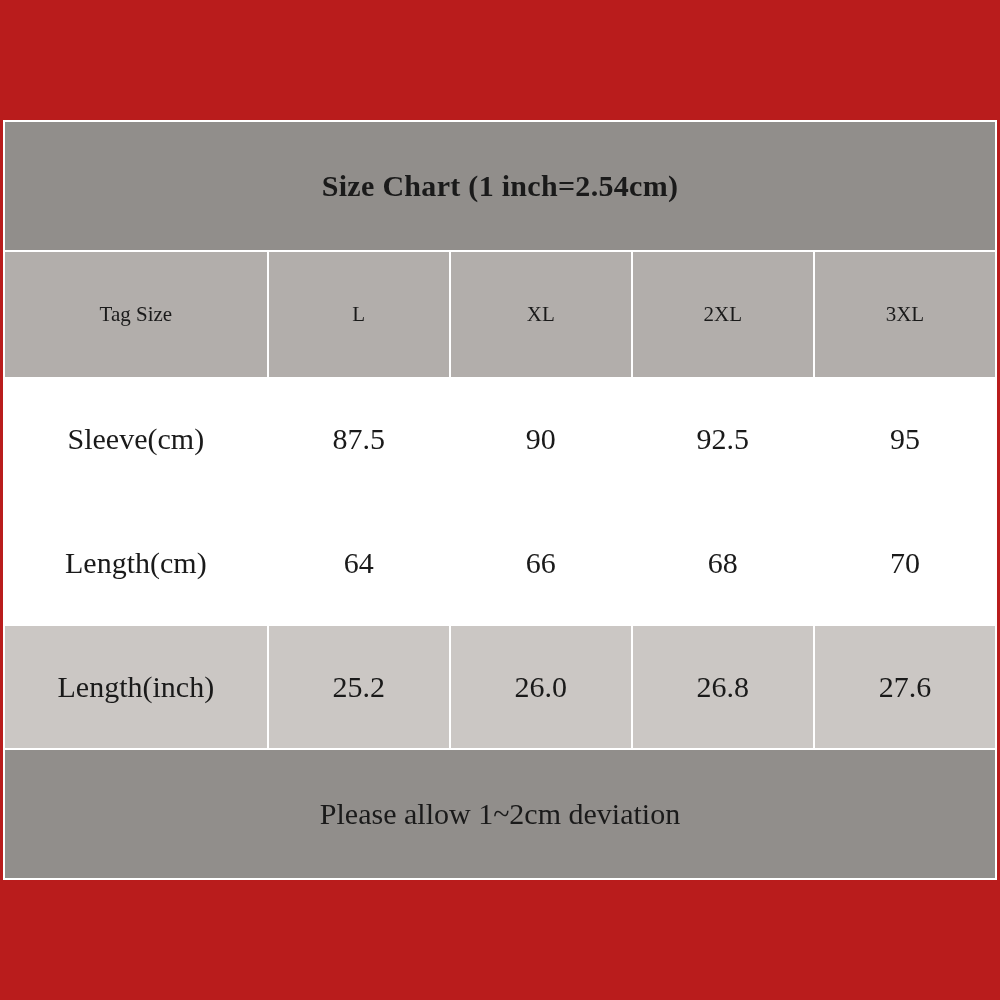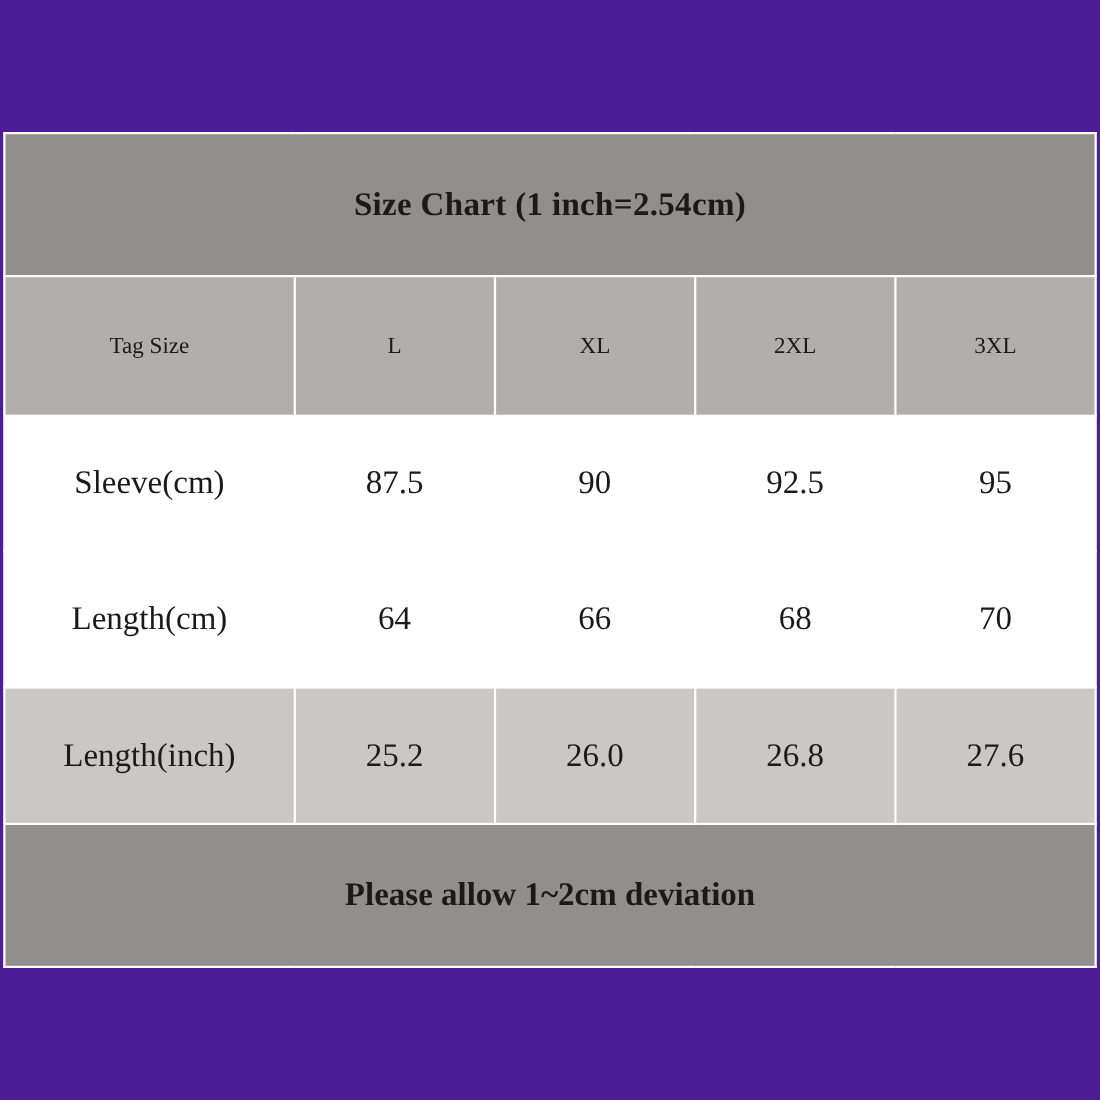--- a/index.html
+++ b/index.html
@@ -8,21 +8,21 @@
     width: 1000px;
     height: 1000px;
     background: #ffffff;
     font-family: "Liberation Serif", serif;
   }
 
   #page {
     position: relative;
     width: 1000px;
     height: 1000px;
-    background: #4c1d95;
+    background: #b91c1c;
     overflow: hidden;
   }
 
   #chart-wrap {
     position: absolute;
     left: 3px;
     top: 120px;
     width: 994px;
     height: 760px;
     background: #9d9a97;
@@ -82,21 +82,21 @@
     background: #ffffff;
   }
 
   tr.row-gray td.row-label {
     background: #cbc7c4;
   }
 
   
   td.note-cell {
     background: #918e8b;
-    font-weight: bold;
+    font-weight: normal;
     font-size: 30px;
     height: 88px;
   }
 
   .col-label { width: 26.5%; }
   .col-size  { width: 18.3%; }
 </style>
 </head>
 <body>
 

